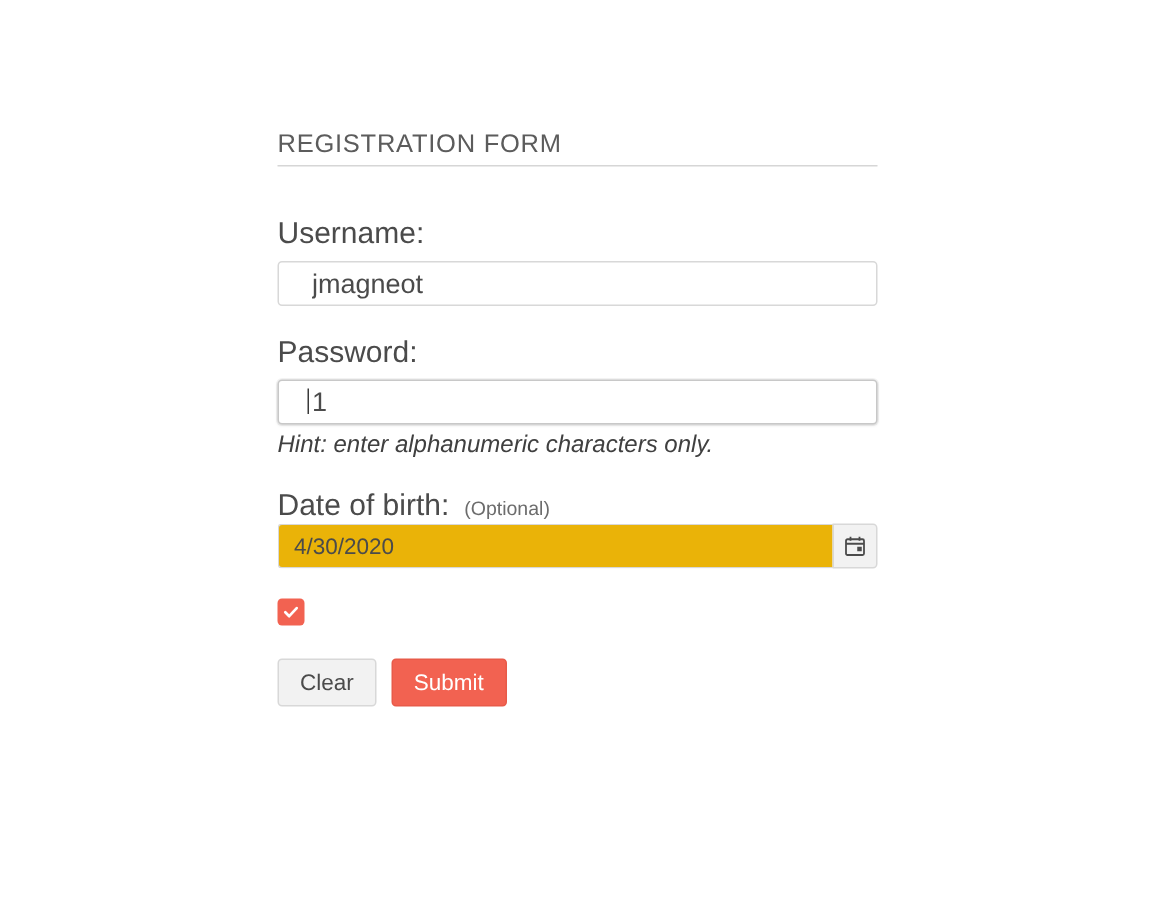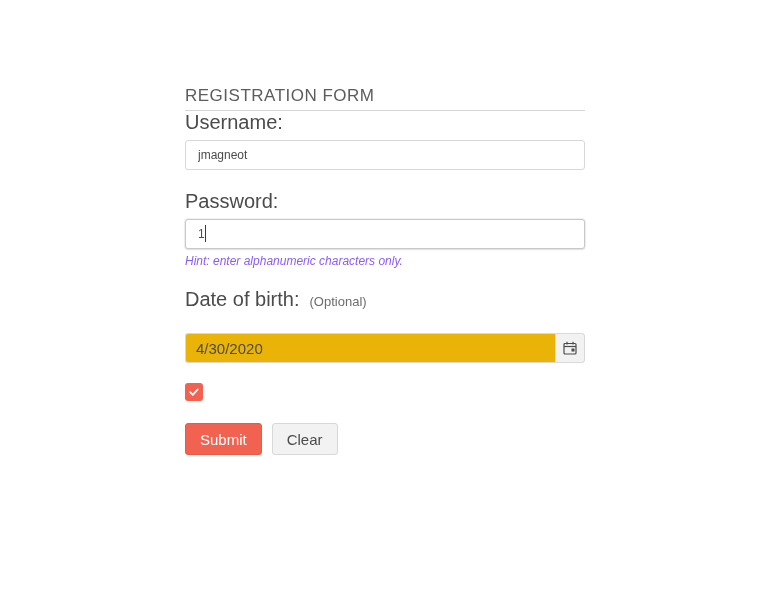--- a/index.html
+++ b/index.html
@@ -14,45 +14,46 @@
     width: 400px;
     margin: 0 auto;
     padding-top: 86px;
   }
   .form-title {
     font-size: 17px;
     letter-spacing: 0.5px;
     color: #5c5c5c;
     padding-bottom: 4px;
     border-bottom: 1px solid #d6d6d6;
+    margin-bottom: 34px;
   }
   .field {
     margin-bottom: 20px;
   }
   .label {
     font-size: 20px;
     color: #4b4b4b;
     display: block;
     margin-bottom: 6px;
   }
   .label-row {
     display: flex;
     align-items: baseline;
     gap: 10px;
-    margin-bottom: 22px;
+    margin-bottom: 0;
   }
   .optional {
     font-size: 13px;
     color: #6c6c6c;
   }
   .text-input {
     width: 100%;
     height: 30px;
-    padding: 0 12px;
-    font-size: 12px;
+    padding: 0 22px;
+    font-size: 18px;
     color: #4b4b4b;
     background: #fff;
     border: 1px solid #d8d8d8;
     border-radius: 3px;
     outline: none;
     font-family: inherit;
   }
   .text-input.focused {
     border-color: #c8c8c8;
     box-shadow: 0 0 0 1px rgba(0,0,0,0.05), 0 1px 2px rgba(0,0,0,0.08);
@@ -63,22 +64,22 @@
   .caret {
     position: absolute;
     top: 6px;
     left: 20px;
     width: 1px;
     height: 17px;
     background: #3a3a3a;
   }
   .hint {
     font-style: italic;
-    font-size: 12px;
-    color: #8b5cf6;
+    font-size: 16px;
+    color: #404040;
     margin-top: 5px;
   }
   .date-row {
     display: flex;
     width: 100%;
   }
   .date-input {
     flex: 1;
     height: 30px;
     padding: 0 10px;
@@ -185,17 +186,17 @@
 
   <div class="checkbox-field">
     <div class="checkbox-box">
       <svg width="12" height="12" viewBox="0 0 12 12">
         <path d="M2.2 6.2 L4.8 8.8 L9.8 3.4" stroke="#ffffff" stroke-width="1.8" fill="none" stroke-linecap="round" stroke-linejoin="round"></path>
       </svg>
     </div>
   </div>
 
   <div class="button-row">
+    <button class="btn btn-secondary">Clear</button>
     <button class="btn btn-primary">Submit</button>
-    <button class="btn btn-secondary">Clear</button>
   </div>
 
 </div>
 
 </body></html>

